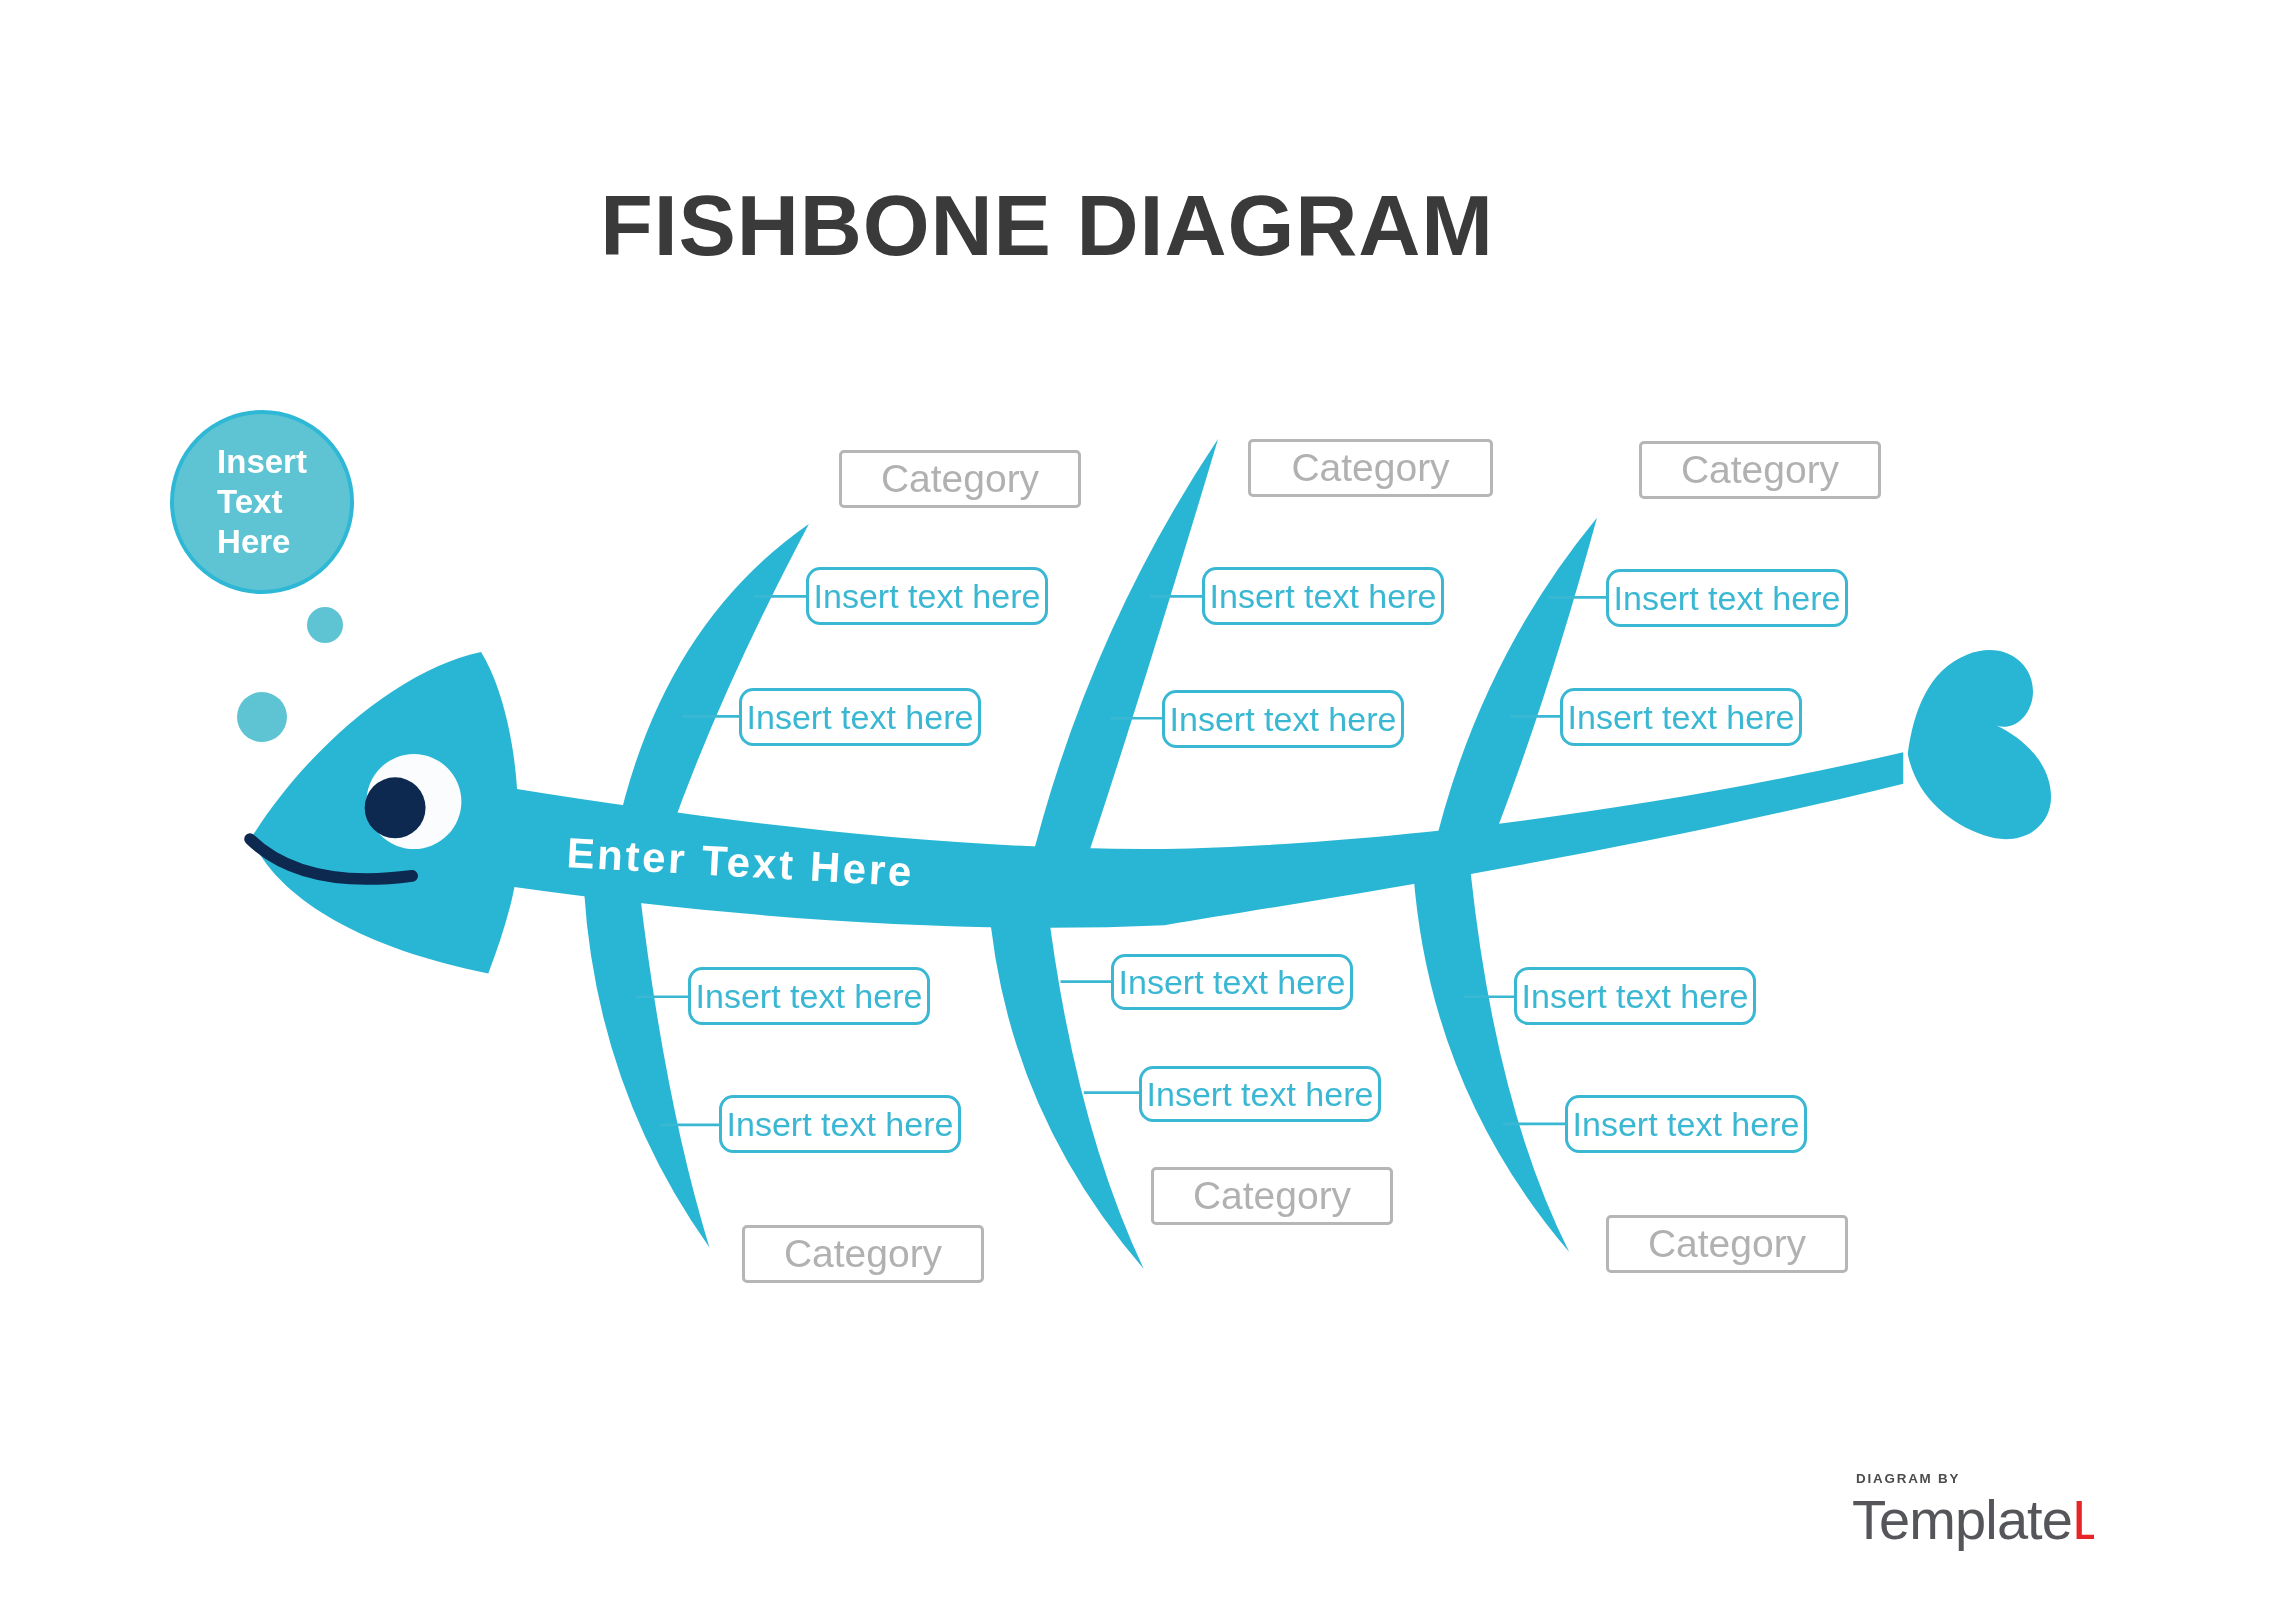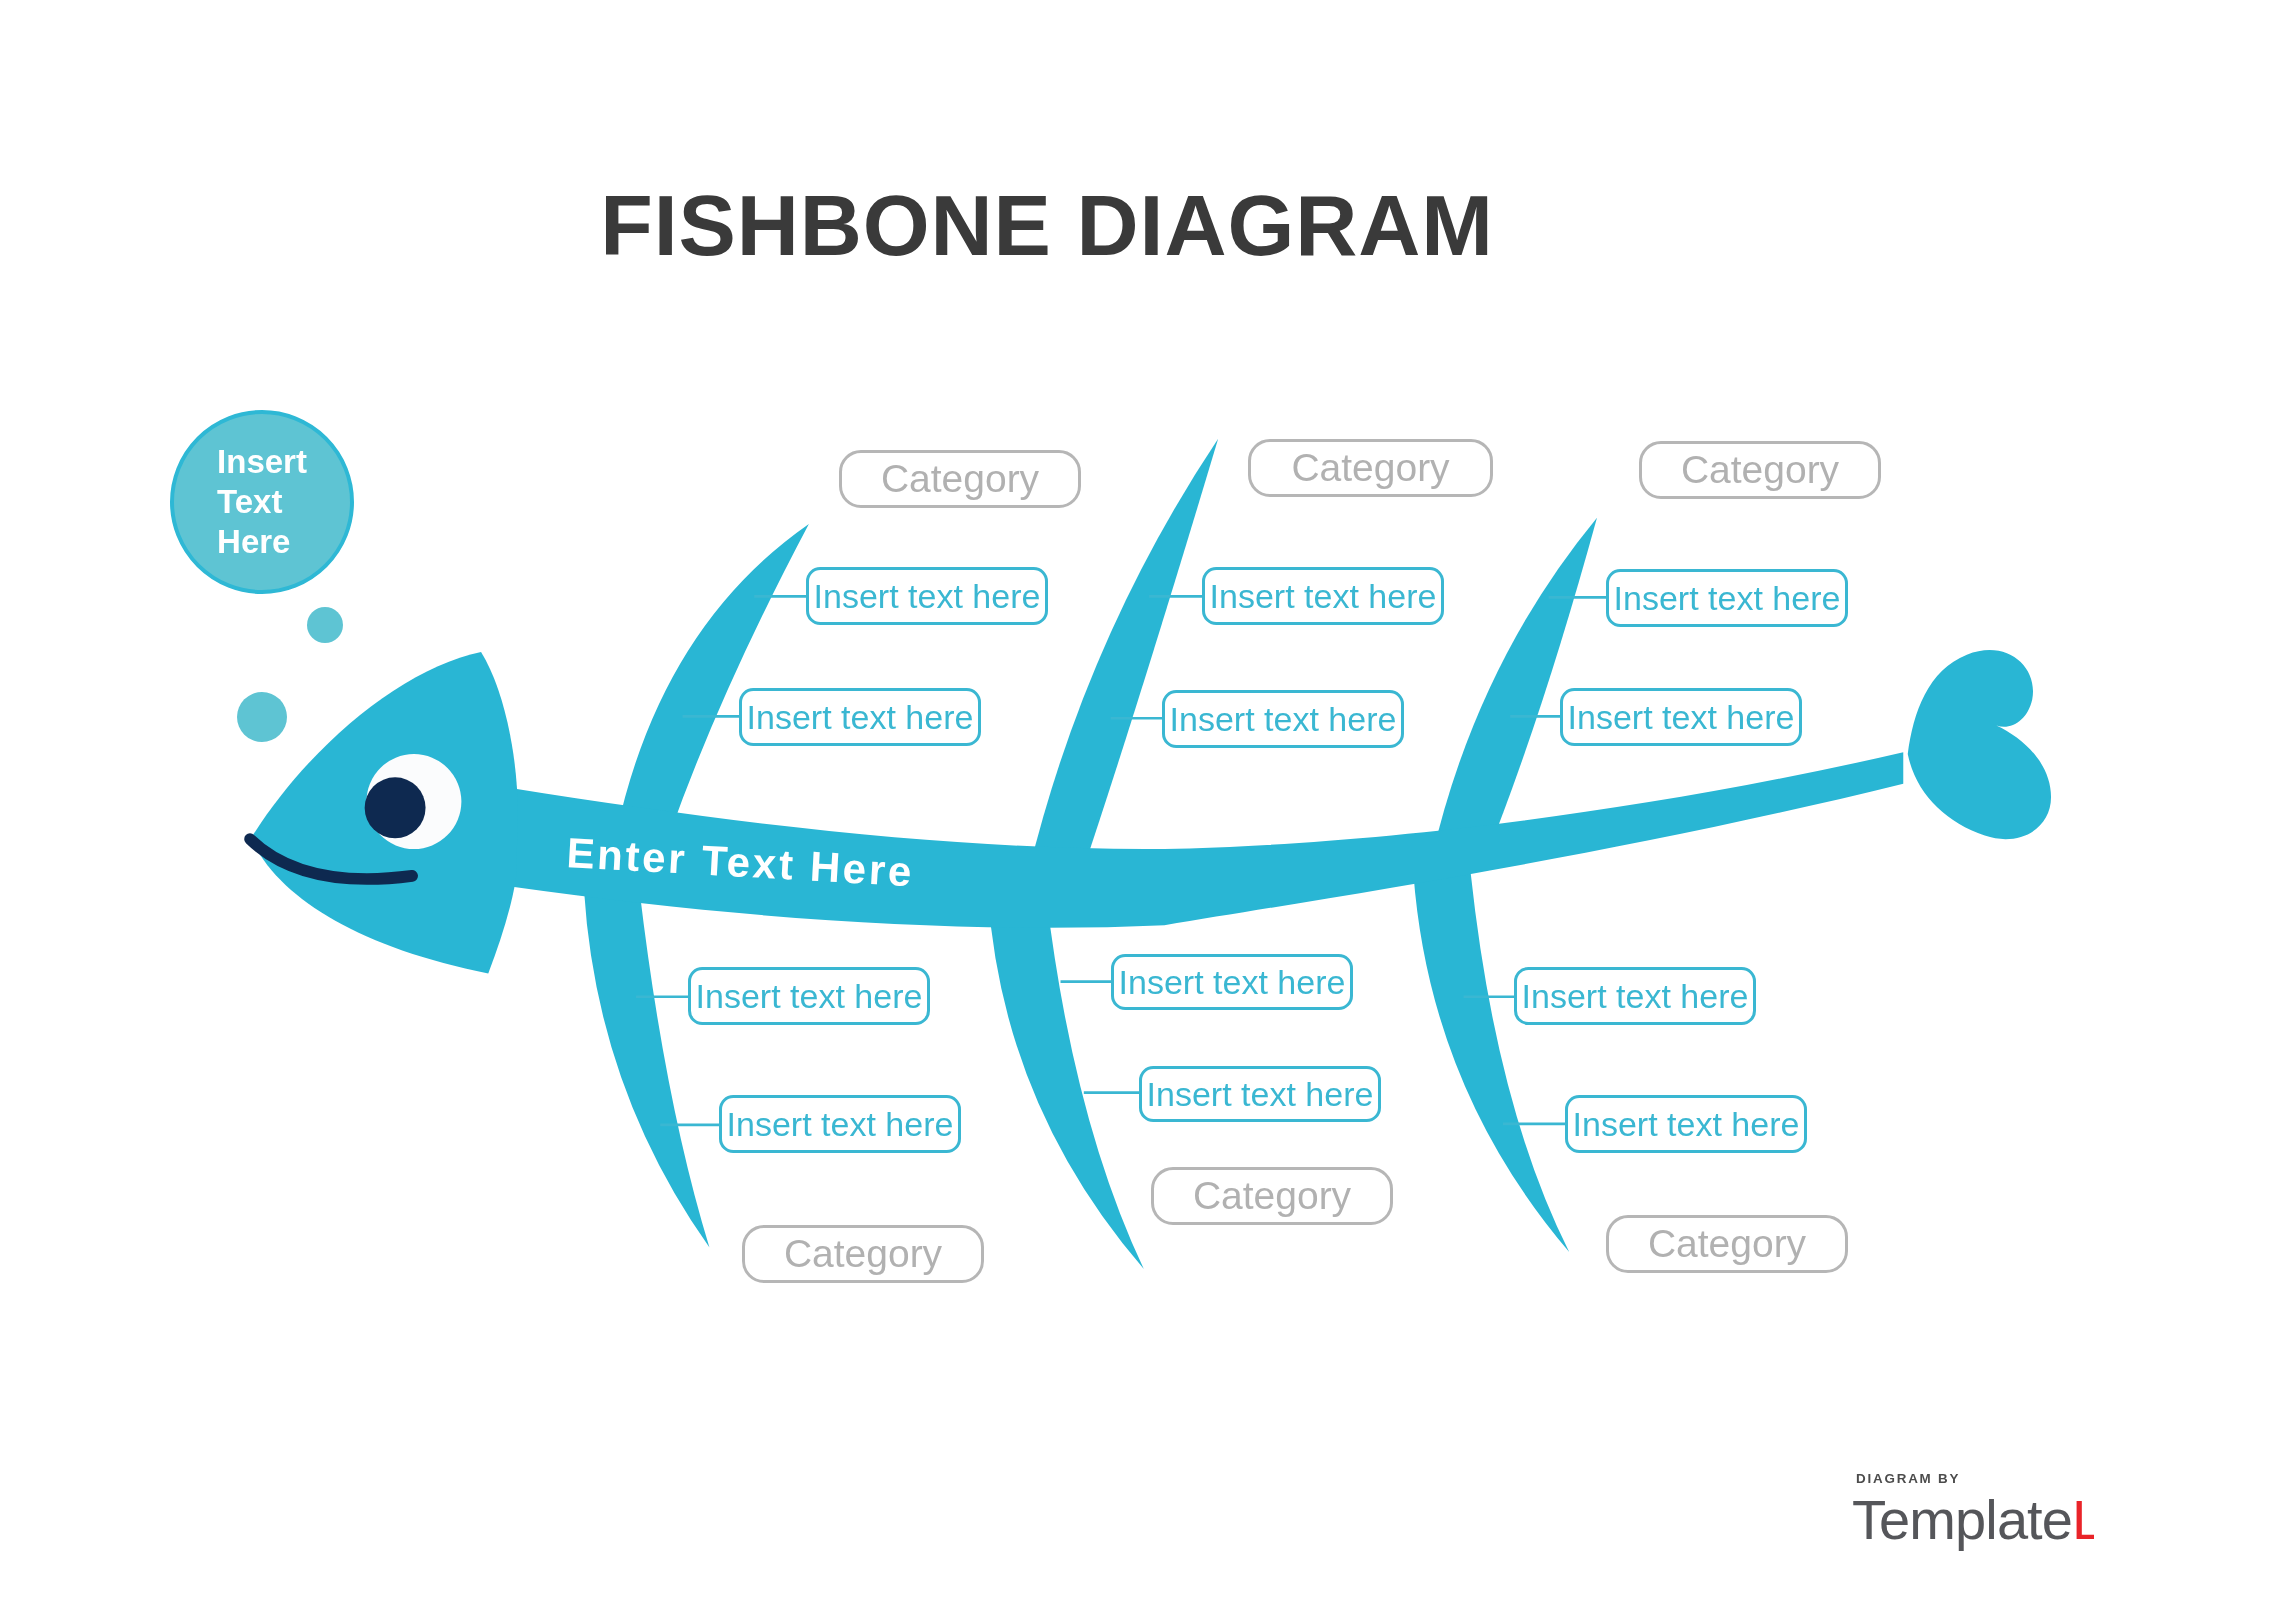--- a/index.html
+++ b/index.html
@@ -5,21 +5,21 @@
   html,body{margin:0;padding:0;background:#ffffff;}
   .canvas{position:relative;width:2094px;height:1621px;background:#ffffff;overflow:hidden;
           font-family:"Liberation Sans",sans-serif;}
   .title{position:absolute;left:0;right:0;top:176px;text-align:center;margin:0;
          font-size:86px;font-weight:bold;letter-spacing:0.9px;color:#3a3a3a;
          font-family:"Liberation Sans",sans-serif;}
   .fishsvg{position:absolute;left:0;top:0;width:2293px;height:1621px;}
   .box{position:absolute;width:242px;height:58px;box-sizing:border-box;background:#fff;
        display:flex;align-items:center;justify-content:center;white-space:nowrap;}
   .tbox{border:3.6px solid #3ab7d2;border-radius:14.3px;color:#3ab7d2;font-size:34px;}
-  .gbox{border:3.6px solid #b6b6b6;border-radius:22px;color:#b1b1b1;font-size:39px;}
+  .gbox{border:3.6px solid #b6b6b6;border-radius:5px;color:#b1b1b1;font-size:39px;}
   .bubble{position:absolute;left:170px;top:410px;width:184px;height:184px;border-radius:50%;
           background:#5ec4d3;border:4.5px solid #2eb8d5;box-sizing:border-box;
           display:flex;align-items:center;justify-content:center;text-align:left;
           color:#ffffff;font-weight:bold;font-size:33px;line-height:1.22;white-space:pre-line;}
   .bub{position:absolute;border-radius:50%;background:#5ec4d3;}
   .bub1{left:307px;top:607px;width:36px;height:36px;}
   .bub2{left:237px;top:692px;width:50px;height:50px;}
   .spine-label{position:absolute;left:568px;top:829px;color:#ffffff;font-weight:bold;
                font-size:42px;letter-spacing:2.7px;white-space:nowrap;
                transform:rotate(3.2deg);transform-origin:left top;}

